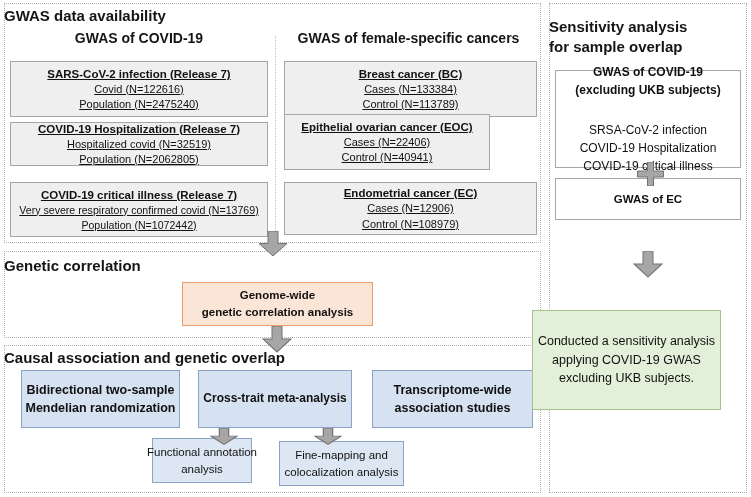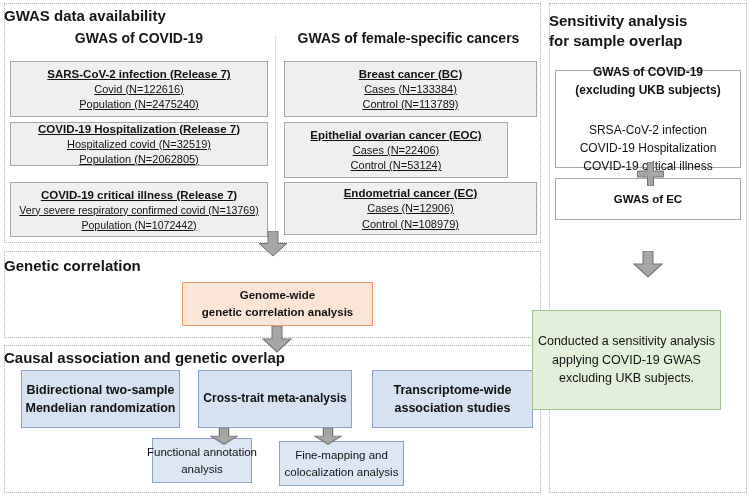--- a/index.html
+++ b/index.html
@@ -3,21 +3,21 @@
 <meta charset="utf-8">
 <style>
   html,body{margin:0;padding:0;background:#fff;}
   .stage{
     position:relative;width:751px;height:497px;background:#fff;overflow:hidden;
     font-family:"Liberation Sans","DejaVu Sans",sans-serif;color:#111;
   }
   .panel{position:absolute;border:1px dotted #b0b0b0;background:#fff;box-sizing:border-box;}
   .ttl{position:absolute;text-align:left;font-weight:bold;font-size:15px;color:#151515;}
   .subttl{position:absolute;text-align:center;font-weight:bold;font-size:14px;color:#151515;}
-  .pre{white-space:pre;}
+  .pre{white-space:pre;margin-top:6px;}
   .divider{position:absolute;border-left:1px dotted #bdbdbd;width:0;}
   .gbox{
     position:absolute;background:var(--gray-box-fill,#efefef);
     border:1px solid var(--gray-box-border,#a6a6a6);box-sizing:border-box;
     display:flex;flex-direction:column;justify-content:center;align-items:center;
     text-align:center;font-size:11px;line-height:1.4;text-decoration:underline;
   }
   .gbox .bt{font-weight:bold;font-size:11.5px;white-space:pre;}
   .gbox .bl{white-space:pre;}
   .obox{
@@ -89,24 +89,24 @@
     <div class="bt">COVID-19 critical illness (Release 7)</div>
     <div class="bl" style="font-size:10.6px">Very severe respiratory confirmed covid (N=13769)
 Population (N=1072442)</div>
   </div>
 
   <div class="gbox" style="left:284px;top:61px;width:253px;height:56px">
     <div class="bt">Breast cancer (BC)</div>
     <div class="bl">Cases (N=133384)
 Control (N=113789)</div>
   </div>
-  <div class="gbox" style="left:284px;top:122px;width:224px;height:56px">
+  <div class="gbox" style="left:284px;top:114px;width:206px;height:56px">
     <div class="bt">Epithelial ovarian cancer (EOC)</div>
     <div class="bl">Cases (N=22406)
-Control (N=53124)</div>
+Control (N=40941)</div>
   </div>
   <div class="gbox" style="left:284px;top:182px;width:253px;height:53px">
     <div class="bt">Endometrial cancer (EC)</div>
     <div class="bl">Cases (N=12906)
 Control (N=108979)</div>
   </div>
 
   <div class="icon" style="left:258px;top:231px;z-index:5">
     <svg width="30" height="26" viewBox="0 0 30 26" preserveAspectRatio="none">
       <polygon points="10,0 20,0 20,12.5 29,12.5 15,25 1,12.5 10,12.5" fill="var(--arrow-fill,#a6a6a6)" stroke="var(--arrow-stroke,#767171)" stroke-width="1"></polygon>

